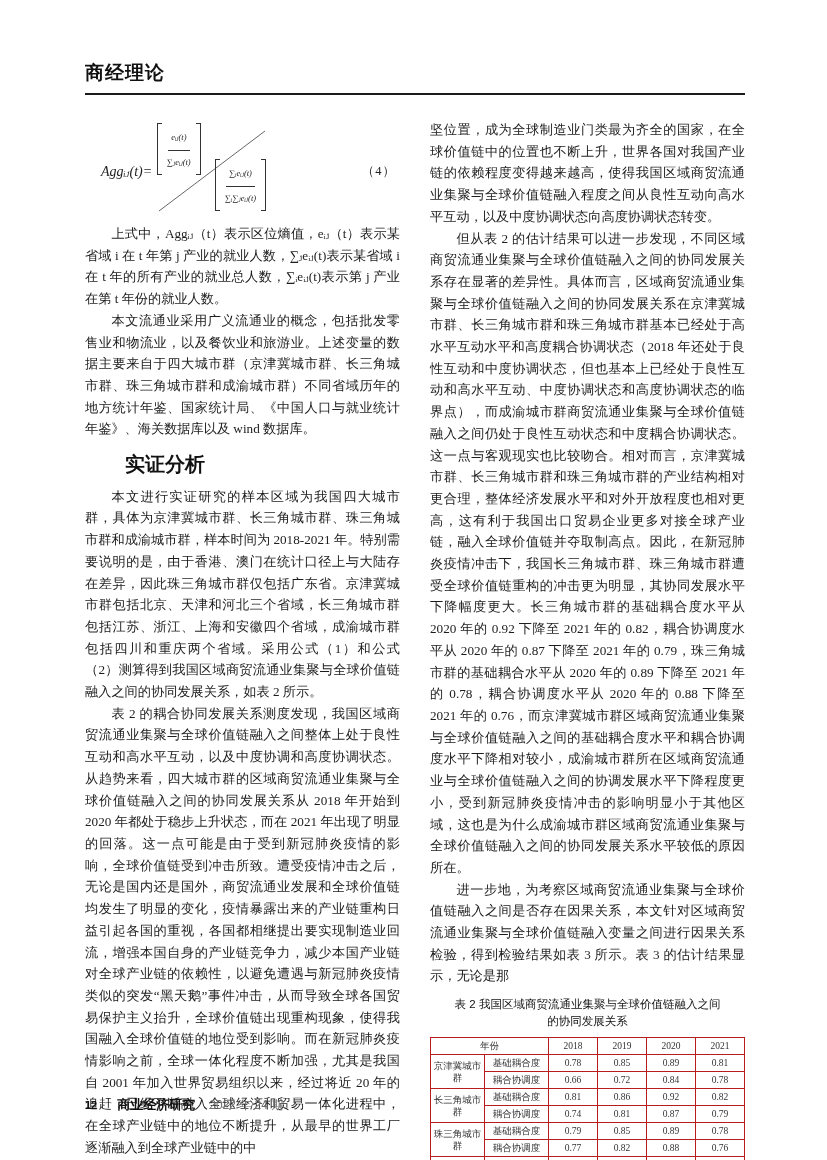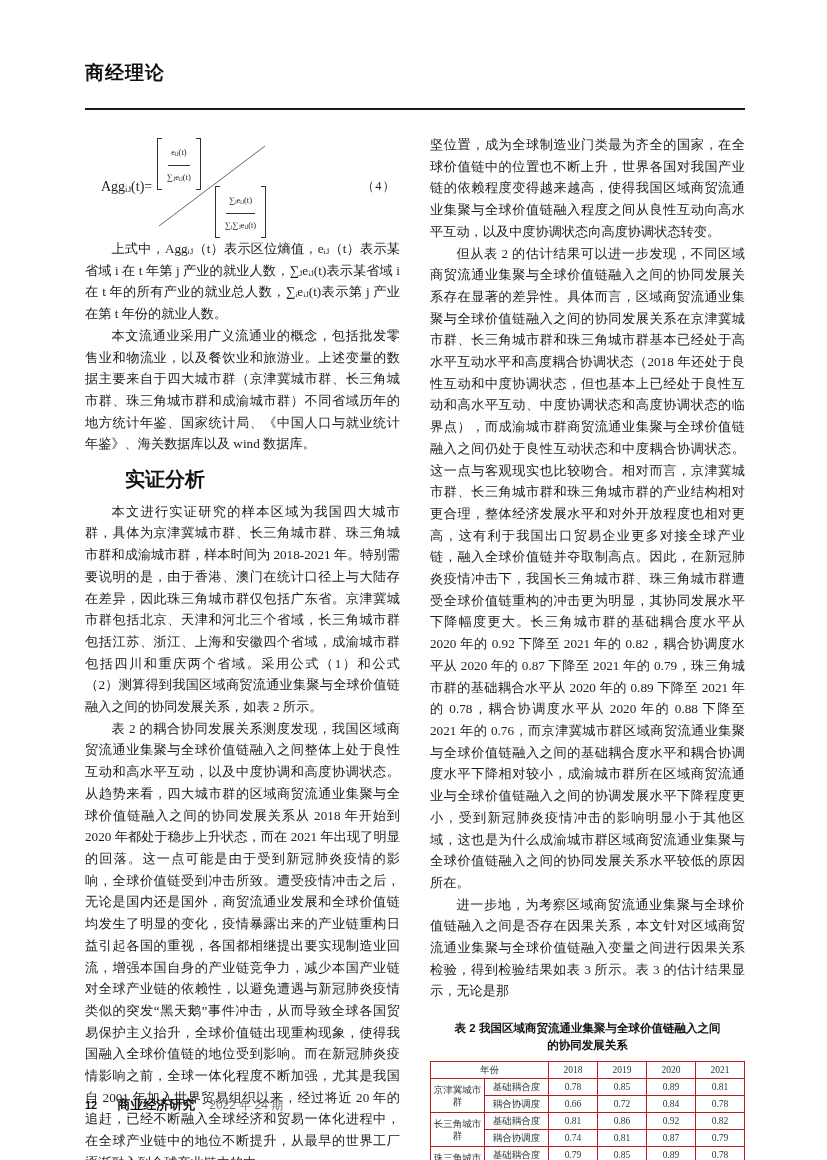--- a/index.html
+++ b/index.html
@@ -2,57 +2,57 @@
 <html><head>
 <meta charset="utf-8">
 <style>
   * { margin:0; padding:0; box-sizing:border-box; }
   html,body { background:#e8e8e8; }
   .page {
     position:relative; width:827px; height:1160px; margin:0 auto;
     background:#ffffff; overflow:hidden; color:#1c1c1c;
     font-family:"Liberation Serif","DejaVu Serif",serif;
   }
-  .header { margin:60px 82px 0 85px; border-bottom:2px solid #1a1a1a; padding-bottom:22px; }
+  .header { margin:60px 82px 0 85px; border-bottom:2px solid #1a1a1a; padding-bottom:7px; }
   .header h1 {
     font-family:"Liberation Sans","DejaVu Sans",sans-serif;
     font-size:19px; font-weight:bold; letter-spacing:1px; color:#111;
   }
   .columns { display:flex; gap:30px; margin:24px 82px 0 85px; }
   .col { width:315px; flex:0 0 315px; }
   .body-text {
     font-size:13.2px; line-height:21.7px; text-align:justify; color:#1c1c1c;
   }
   .body-text p { text-indent:2em; }
   .body-text p.no-indent { text-indent:0; }
   .sec-heading {
     font-family:"Liberation Sans","DejaVu Sans",sans-serif;
     font-size:20px; font-weight:bold; color:#111;
     margin:14px 0 10px 2em;
   }
   
   .formula { position:relative; height:92px; margin:4px 0 8px 0; }
-  .math { font-family:"Liberation Serif","DejaVu Serif",serif; }
+  .math { font-style:italic; font-family:"Liberation Serif","DejaVu Serif",serif; }
   .f-lhs { position:absolute; left:16px; top:38px; font-size:14px; color:#222; }
   .frac { display:inline-flex; flex-direction:column; align-items:center; font-size:8.5px; color:#222; }
   .frac .fr-num { padding:0 3px 1px 3px; border-bottom:1px solid #333; }
   .frac .fr-den { padding:1px 3px 0 3px; }
   .brk { position:relative; padding:2px 7px; display:inline-block; }
   .brk::before, .brk::after { content:""; position:absolute; top:0; bottom:0; width:4px; border-top:1px solid #333; border-bottom:1px solid #333; }
   .brk::before { left:0; border-left:1px solid #333; }
   .brk::after  { right:0; border-right:1px solid #333; }
   .f-upper { position:absolute; left:72px; top:0; }
-  .f-lower { position:absolute; left:130px; top:48px; }
+  .f-lower { position:absolute; left:130px; top:36px; }
   .f-slash { position:absolute; left:58px; top:2px; }
   .f-num { position:absolute; right:4px; top:38px; font-size:12.5px; letter-spacing:1px; color:#222; }
   
   .table-title {
     font-family:"Liberation Sans","DejaVu Sans",sans-serif;
-    font-size:11.5px; font-weight:bold; text-align:center; line-height:17px;
-    margin:18px 6px 7px 6px; color:#111;
+    font-size:11.5px; font-weight:normal; text-align:center; line-height:17px;
+    margin:9px 6px 7px 6px; color:#111;
   }
   table.t2 { width:100%; border-collapse:collapse; table-layout:fixed;
     font-size:9.5px; color:#333; text-align:center; }
   table.t2 th, table.t2 td { border:1px solid #b91c1c; padding:2px 1px; font-weight:normal; line-height:12px; }
   table.t2 col.c-grp { width:54px; } table.t2 col.c-met { width:64px; }
   
   .footer { position:absolute; left:85px; bottom:46px; display:flex; align-items:baseline;
     font-family:"Liberation Sans","DejaVu Sans",sans-serif; }
   .footer .pageno { font-size:11px; font-weight:bold; color:#111; }
   .footer .journal { font-size:13px; font-weight:bold; color:#111; margin-left:20px; }

